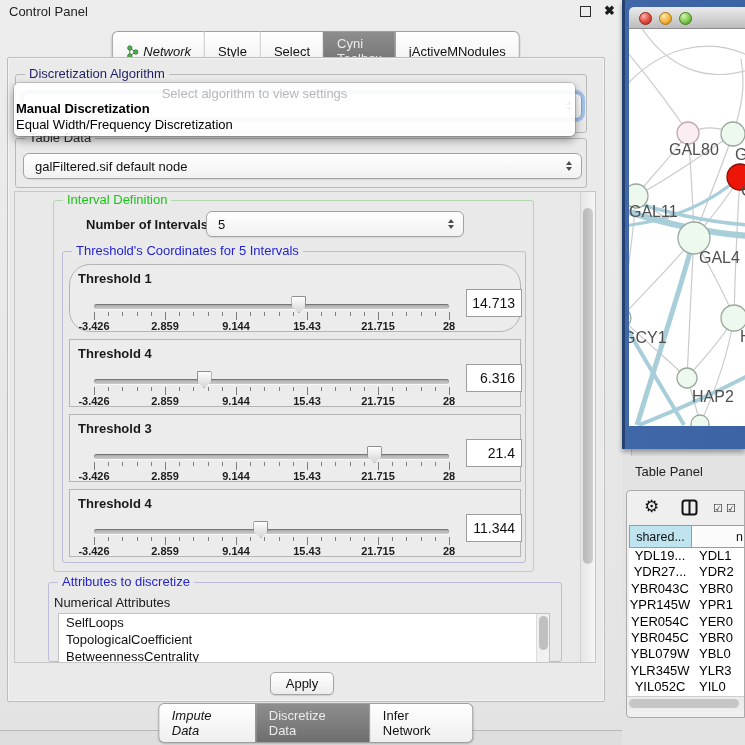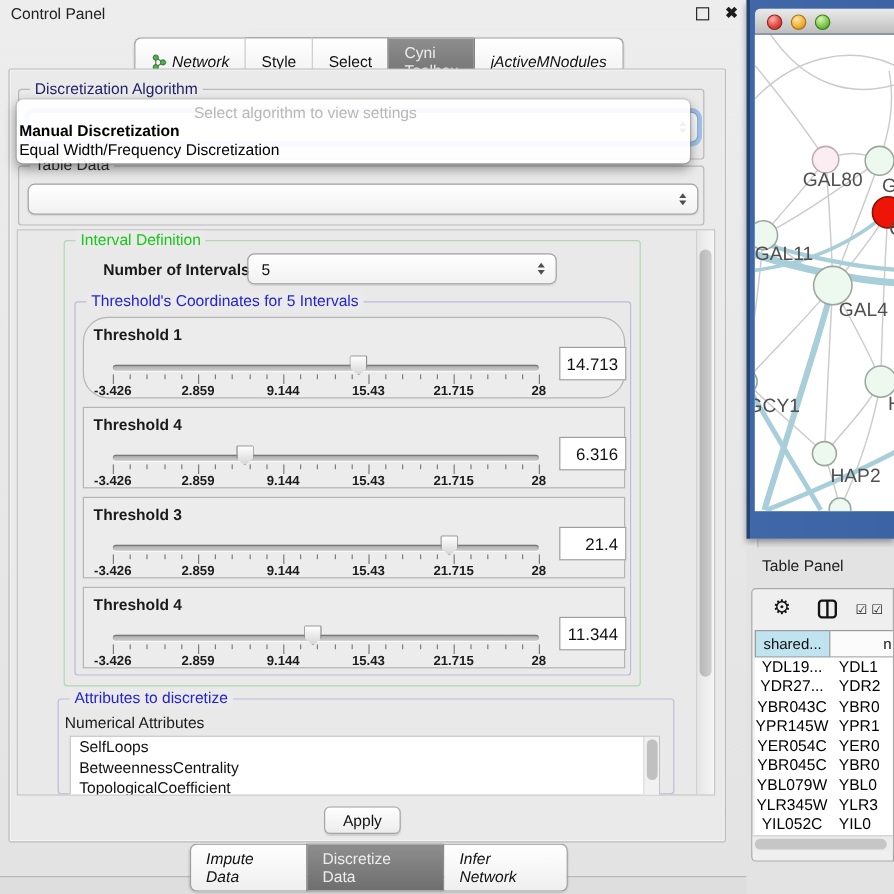--- a/index.html
+++ b/index.html
@@ -22,21 +22,21 @@
 
   
   .seg-control{ position:absolute; left:50%; transform:translateX(-50%); display:flex;
     border-radius:7px; box-shadow:0 1px 2px rgba(0,0,0,.18); }
   .seg-control.top{ top:31px; }
   .seg-control.bottom{ top:703px; }
   .seg{ display:flex; align-items:center; gap:5px; padding:4px 13px; font-size:13px;
     background:linear-gradient(#ffffff,#efefef); color:#111;
     border-top:1px solid #9f9f9f; border-bottom:1px solid #9f9f9f; border-left:1px solid #cfcfcf; }
   .seg:first-child{ border-left:1px solid #9f9f9f; border-radius:6px 0 0 6px;font-style:italic; }
-  .seg:last-child{ border-right:1px solid #9f9f9f; border-radius:0 6px 6px 0;font-style:italic; }
+  .seg:last-child{ border-right:1px solid #9f9f9f; border-radius:0 6px 6px 0; }
   .seg.selected{ background:linear-gradient(#8e8e8e,#6e6e6e); color:#ececec; border-left-color:#7d7d7d; }
   .seg.selected + .seg{ border-left-color:#7d7d7d; }
 
   .cp-main{ position:absolute; left:7px; top:57px; width:598px; height:645px;
     border:1px solid #bdbdbd; border-radius:2px; background:#eaeaea;
     box-shadow:inset 0 0 0 1px #f4f4f4; }
 
   
   .group{ position:absolute; border:1px solid #b9b9b9; border-radius:3px; }
   .gtitle{ position:absolute; top:-9px; left:9px; background:#eaeaea; padding:0 4px; font-size:13px; }
@@ -197,20 +197,21 @@
         <div class="steppers">
             <div class="arr-up"></div>
             <div class="arr-dn"></div>
           </div>
       </div>
     </div>
 
     <div class="group td-group">
       <span class="gtitle dark">Table Data</span>
       <div class="combo td-combo">
+        <span>galFiltered.sif default node</span>
         <div class="steppers">
             <div class="arr-up"></div>
             <div class="arr-dn"></div>
           </div>
       </div>
     </div>
 
     <div class="viewport">
       <div class="group interval-group">
         <span class="gtitle green">Interval Definition</span>
@@ -396,22 +397,22 @@
             </div>
         </div>
       </div>
 
       <div class="group attr-group">
         <span class="gtitle blue">Attributes to discretize</span>
         <span class="attr-list-label">Numerical Attributes</span>
         <div class="listbox">
           <ul id="attrList">
               <li>SelfLoops</li>
+              <li>TopologicalCoefficient</li>
               <li>BetweennessCentrality</li>
-              <li>TopologicalCoefficient</li>
             </ul>
           <div class="list-vscroll">
               <div class="thumb"></div>
             </div>
         </div>
       </div>
 
       <div class="vscroll">
           <div class="thumb"></div>
         </div>

